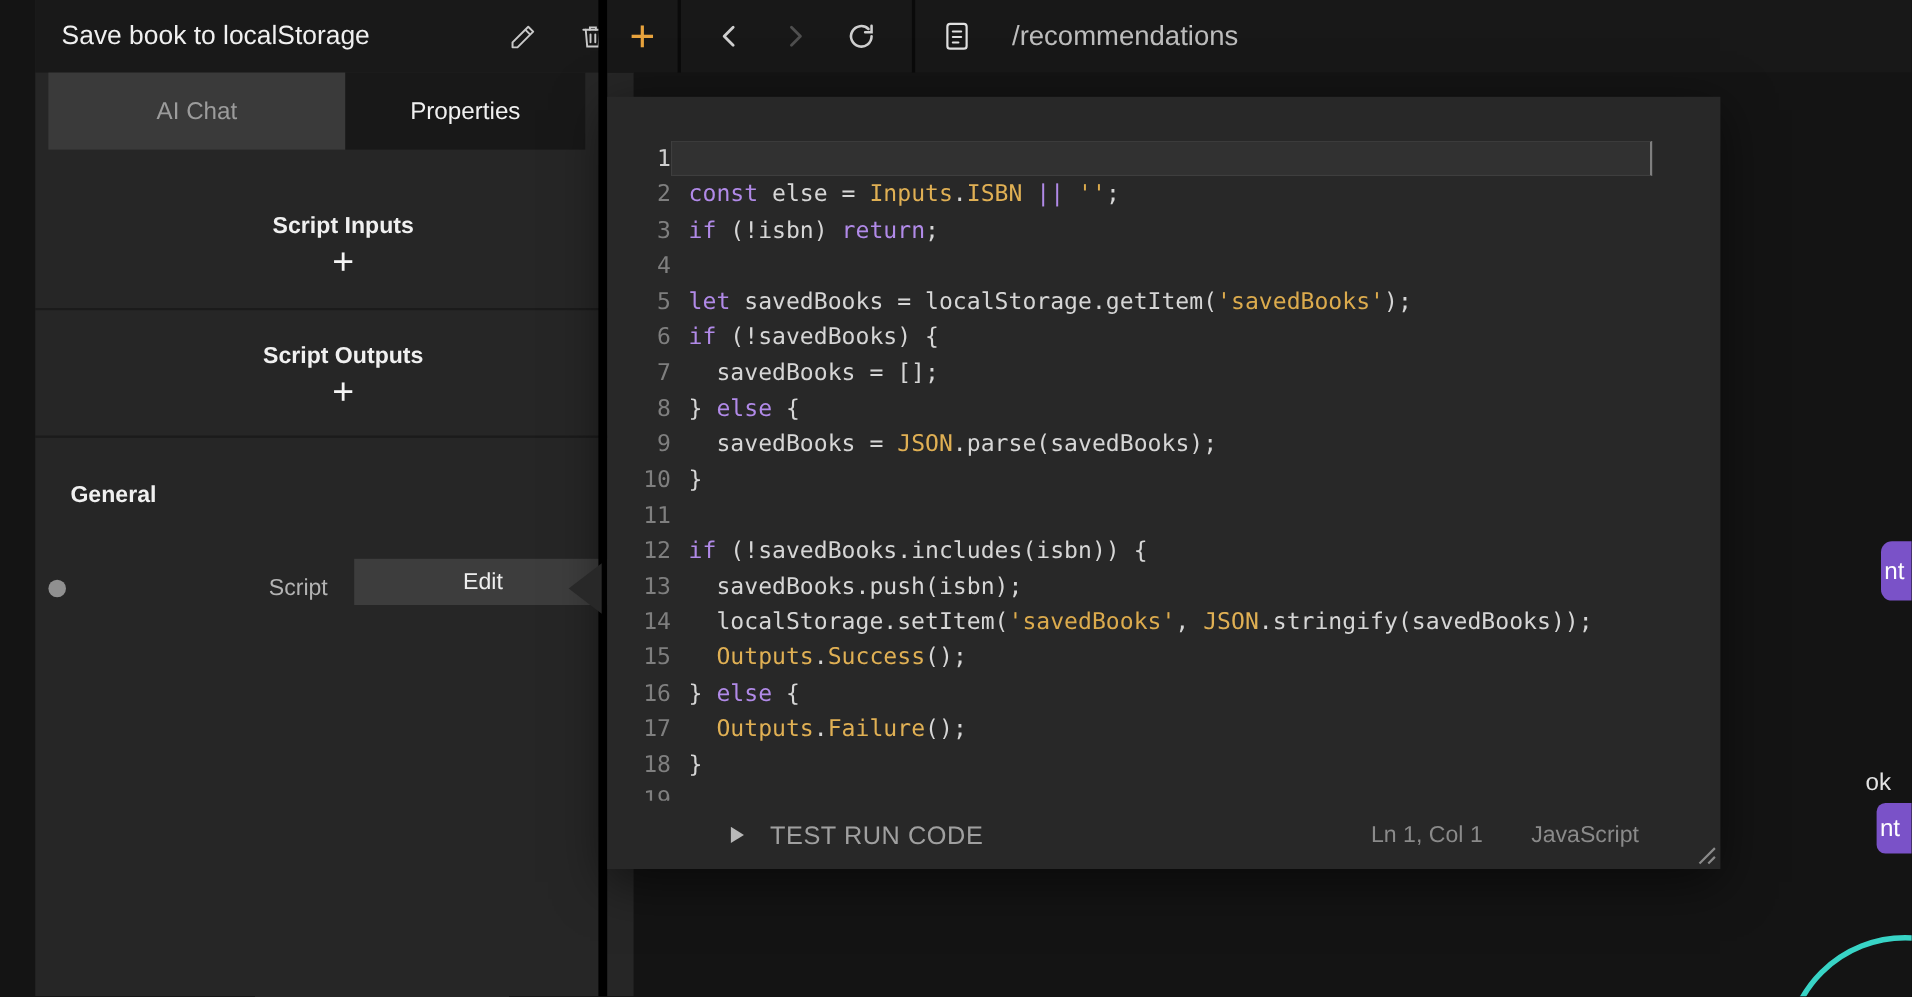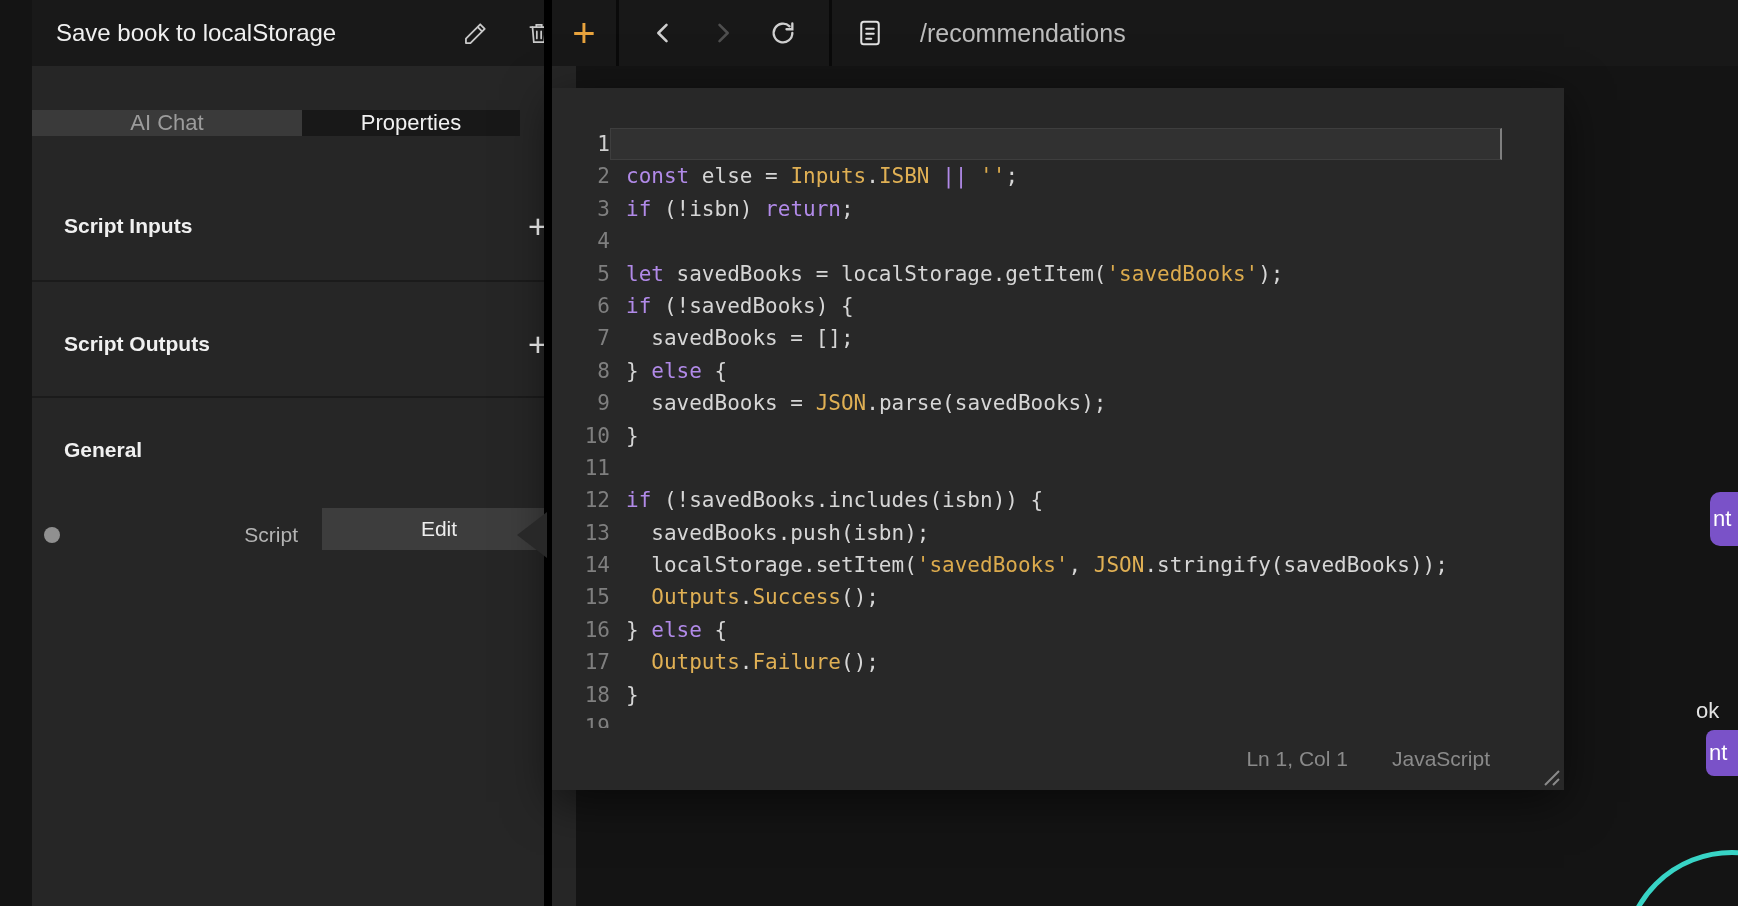--- a/index.html
+++ b/index.html
@@ -12,27 +12,27 @@
 
   
   .left-panel{position:absolute;left:0;top:0;width:544px;height:906px;background:#262626;margin-left:32px;}
   .panel-header{position:absolute;left:0;top:0;width:544px;height:66px;background:#191919;
     display:flex;align-items:center;padding:0 20px 0 24px;}
   .panel-title{flex:1;font-size:24px;font-weight:500;color:#f0f0f0;white-space:nowrap;}
   .icon-btn{background:none;border:none;padding:0;color:#c9c9c9;cursor:pointer;
     display:flex;align-items:center;justify-content:center;width:34px;height:34px;}
   .icon-btn + .icon-btn{margin-left:30px;}
 
-  .tabs{position:absolute;left:0;top:66px;width:488px;height:70px;display:flex;align-items:flex-end;}
+  .tabs{position:absolute;left:12px;top:66px;width:488px;height:70px;display:flex;}
   .tab{display:flex;align-items:center;justify-content:center;font-size:22px;cursor:pointer;}
   .tab-ai{width:270px;background:#3a3a3a;color:#9c9c9c;}
   .tab-props{flex:1;background:#181818;color:#f1f1f1;}
 
   .section-row{position:absolute;left:32px;right:16px;height:64px;
-    display:flex;align-items:center;justify-content:space-between;}
+    display:flex;align-items:center;justify-content:space-between;flex-direction:column;}
   .row-inputs{top:194px;}
   .row-outputs{top:312px;}
   .section-label{font-size:21px;font-weight:700;color:#f0f0f0;}
   .add-btn{background:none;border:none;color:#f5f5f5;font-size:34px;font-weight:300;
     width:44px;height:44px;line-height:40px;text-align:center;cursor:pointer;padding:0;}
   .hdivider{position:absolute;left:0;width:544px;height:2px;background:#1b1b1b;}
   .div1{top:280px;} .div2{top:396px;}
   .general-label{position:absolute;left:32px;top:438px;font-size:21px;font-weight:700;color:#f0f0f0;}
 
   .script-row{position:absolute;left:0;top:508px;width:544px;height:54px;}
@@ -270,20 +270,28 @@
         <div class="code-line">
           <span class="line-num">18</span>
           <span class="line-body"><span class="tok-pl">}</span></span>
         </div>
         <div class="code-line">
           <span class="line-num">19</span>
           <span class="line-body"></span>
         </div>
       </div>
     <div class="editor-footer">
+      <button class="run-btn">
+        <span class="play">
+          <svg width="22" height="24" viewBox="0 0 24 24">
+              <path d="M7 4l13 8-13 8z" fill="currentColor"></path>
+            </svg>
+        </span>
+        <span>TEST RUN CODE</span>
+      </button>
       <div class="footer-right">
         <span>Ln 1, Col 1</span>
         <span>JavaScript</span>
       </div>
     </div>
     <div class="resize-grip">
       <svg width="28" height="28" viewBox="0 0 28 28">
           <path d="M26 12L12 26M26 20L20 26" stroke="#8a8a8a" stroke-width="2" fill="none"></path>
         </svg>
     </div>

